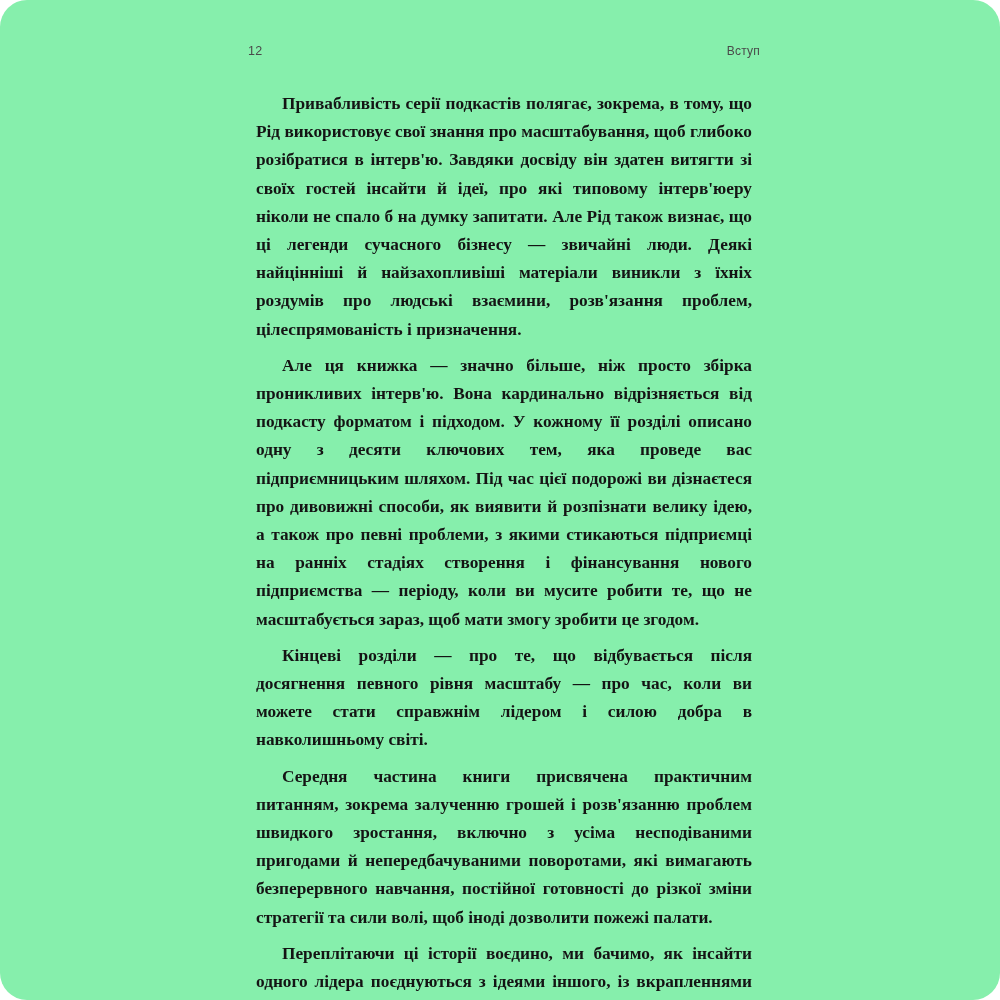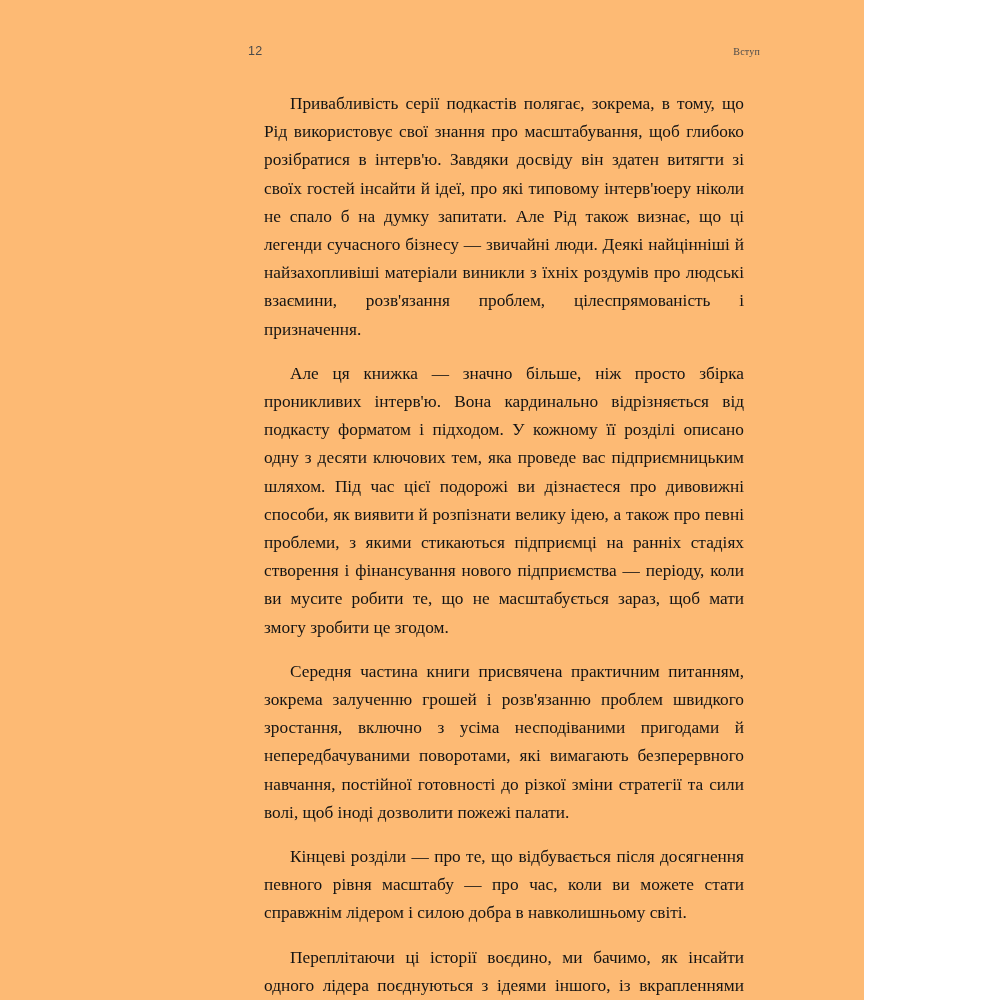--- a/index.html
+++ b/index.html
@@ -9,23 +9,24 @@
   }
   body {
     width: 1000px;
     height: 1000px;
     overflow: hidden;
     font-family: "Liberation Serif", serif;
     color: #1a1a1a;
   }
   .page {
     position: relative;
-    width: 864px;
+    width: 1000px;
     height: 1000px;
-    background: #fdba74;
+    background: #86efac;
+    border-radius: 27px;
   }
   .page-inner {
     position: absolute;
     left: 248px;
     top: 44px;
     width: 512px;
   }
   .running-head {
     display: flex;
     justify-content: space-between;
@@ -35,52 +36,53 @@
     color: #4a4a4a;
     letter-spacing: 0.2px;
     margin-bottom: 32px;
   }
   .folio {
     font-family: "Liberation Sans", sans-serif;
     font-size: 12.5px;
     color: #4a4a4a;
   }
   .chapter-label {
-    font-family: Liberation Serif, serif;
-    font-size: 10px;
+    font-family: Liberation Sans, sans-serif;
+    font-size: 12px;
     color: #4a4a4a;
   }
   .body-text p {
-    margin: 16px;
+    margin: 8px;
     text-indent: 26px;
     text-align: justify;
     font-family: "Liberation Serif", serif;
     font-size: 17.3px;
     line-height: 28.2px;
     color: #141414;
     -webkit-font-smoothing: antialiased;
     hyphens: manual;
+    font-weight: bold;
   }
   .body-text p + p {
     margin-top: 0;
   }
 </style>
 </head>
 <body>
 
 <div class="page">
   <div class="page-inner">
 
     <div class="running-head">
       <span class="folio">12</span>
       <span class="chapter-label">Вступ</span>
     </div>
 
     <div class="body-text">
       <p>Привабливість серії подкастів полягає, зокрема, в тому, що Рід використовує свої знання про масштабування, щоб глибоко розібратися в інтерв'ю. Завдяки досвіду він здатен витягти зі своїх гостей інсайти й ідеї, про які типовому інтерв'юеру ніколи не спало б на думку запитати. Але Рід також визнає, що ці легенди сучасного бізнесу — звичайні люди. Деякі найцінніші й найзахопливіші матеріали виникли з їхніх роздумів про людські взаємини, розв'язання проблем, цілеспрямованість і призначення.</p>
       <p>Але ця книжка — значно більше, ніж просто збірка проникливих інтерв'ю. Вона кардинально відрізняється від подкасту форматом і підходом. У кожному її розділі описано одну з десяти ключових тем, яка проведе вас підприємницьким шляхом. Під час цієї подорожі ви дізнаєтеся про дивовижні способи, як виявити й розпізнати велику ідею, а також про певні проблеми, з якими стикаються підприємці на ранніх стадіях створення і фінансування нового підприємства — періоду, коли ви мусите робити те, що не масштабується зараз, щоб мати змогу зробити це згодом.</p>
+      <p>Кінцеві розділи — про те, що відбувається після досягнення певного рівня масштабу — про час, коли ви можете стати справжнім лідером і силою добра в навколишньому світі.</p>
       <p>Середня частина книги присвячена практичним питанням, зокрема залученню грошей і розв'язанню проблем швидкого зростання, включно з усіма несподіваними пригодами й непередбачуваними поворотами, які вимагають безперервного навчання, постійної готовності до різкої зміни стратегії та сили волі, щоб іноді дозволити пожежі палати.</p>
-      <p>Кінцеві розділи — про те, що відбувається після досягнення певного рівня масштабу — про час, коли ви можете стати справжнім лідером і силою добра в навколишньому світі.</p>
       <p>Переплітаючи ці історії воєдино, ми бачимо, як інсайти одного лідера поєднуються з ідеями іншого, із вкрапленнями керівництва та аналізу Ріда. У процесі до нас долучаються</p>
     </div>
 
   </div>
 </div>
 
 </body></html>

